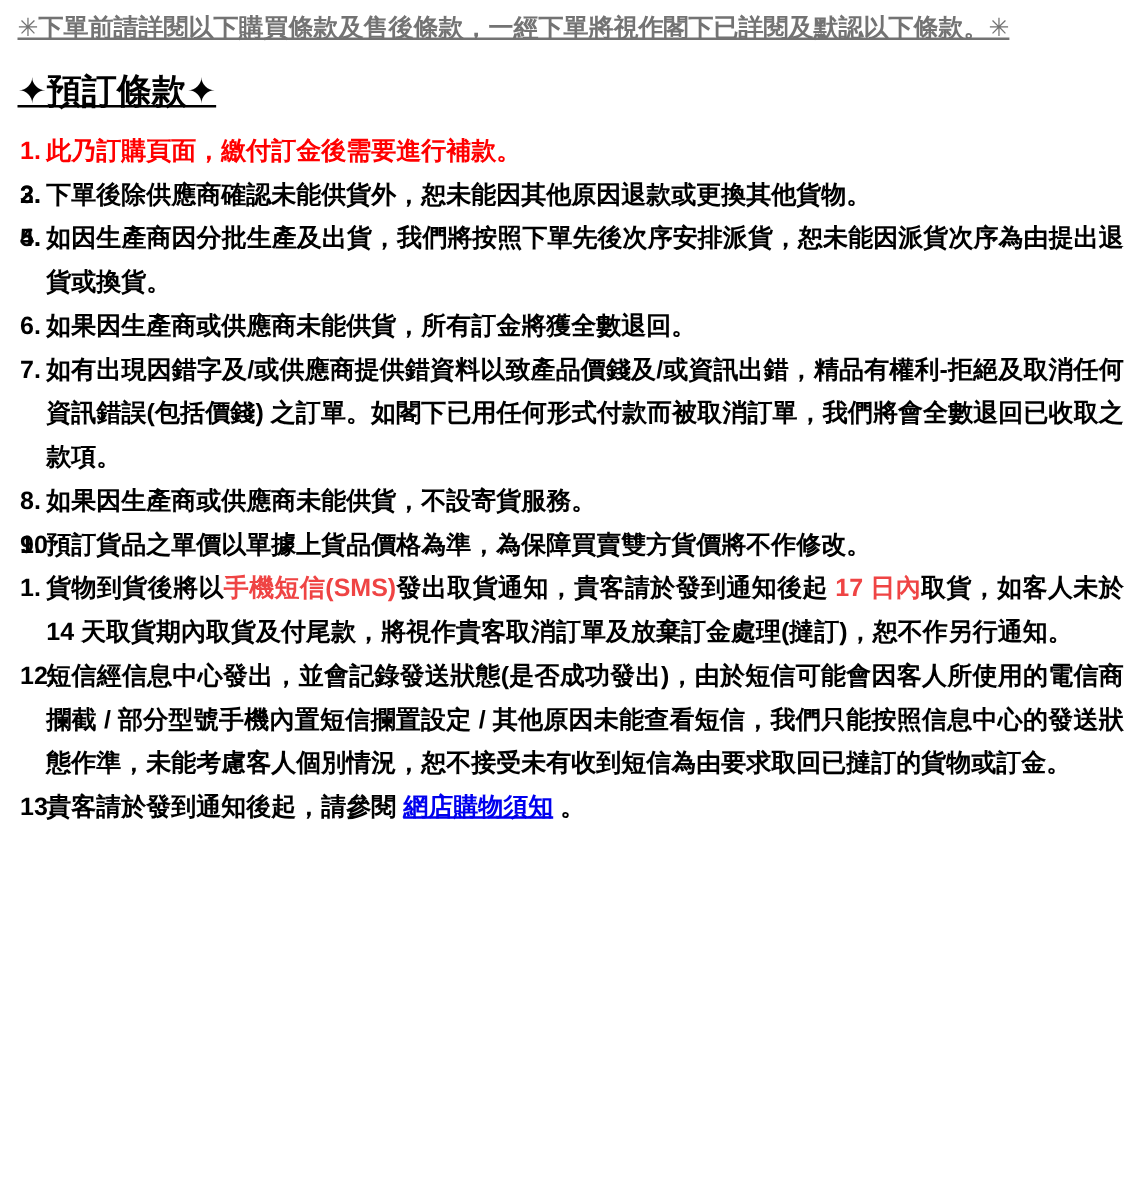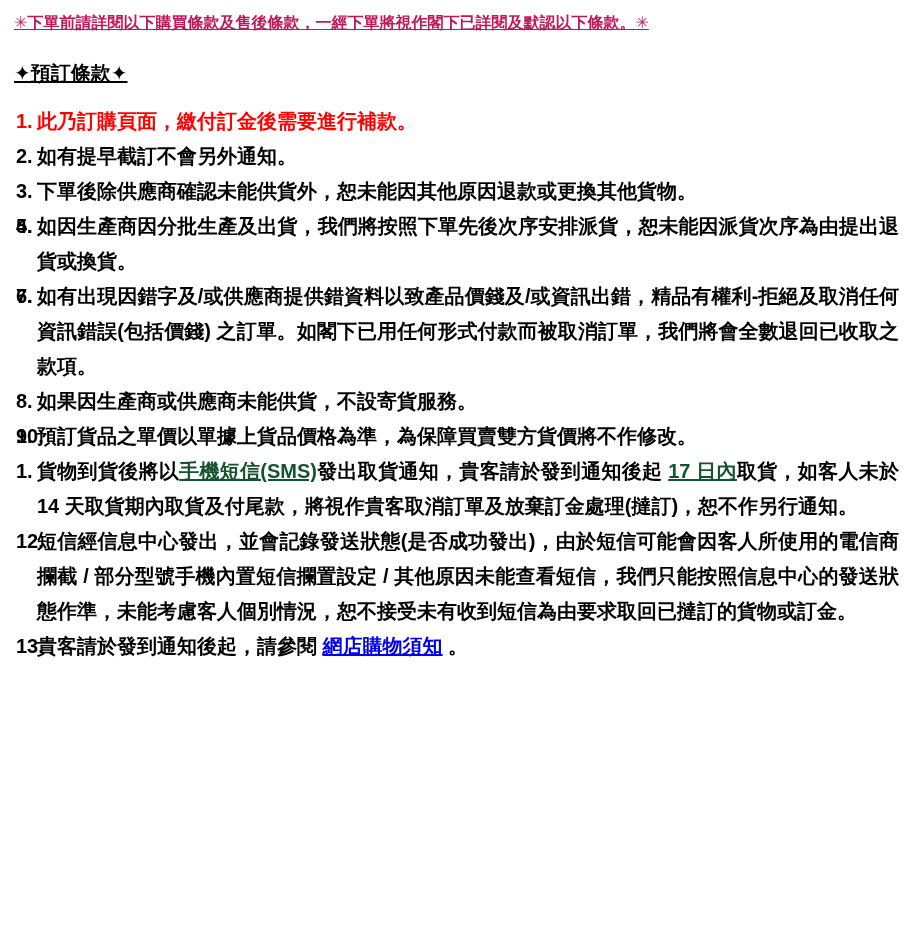--- a/index.html
+++ b/index.html
@@ -13,29 +13,29 @@
     font-weight: bold;
     color: #000000;
     font-size: 20px;
   }
   .doc {
     padding: 6px 14px 0 14px;
   }
   .notice {
     margin: 0;
     line-height: 34px;
-    color: #be185d;
+    color: #737373;
     text-decoration: underline;
-    font-size: 16px;
+    font-size: 20px;
     font-weight: bold;
   }
   .section-title {
     margin: 16px 0 0 0;
     line-height: 34px;
-    font-size: 20px;
+    font-size: 28px;
     font-weight: bold;
     text-decoration: underline;
   }
   ol.terms-list {
     list-style: none;
     margin: 14px 0 0 0;
     padding: 0;
   }
   li.term {
     position: relative;
@@ -47,50 +47,49 @@
     position: absolute;
     left: 2px;
     top: 0;
     white-space: nowrap;
   }
   li.term.red-item,
   li.term.red-item .num {
     color: #FF0000;
   }
   .red-underline {
-    color: #14532d;
-    text-decoration: underline;
+    color: #ef4444;
   }
   a.link {
     color: #0000EE;
     cursor: pointer;
   }
 </style>
 </head>
 <body>
 
 <div class="doc">
 
   <p class="notice">✳下單前請詳閱以下購買條款及售後條款，一經下單將視作閣下已詳閱及默認以下條款。✳</p>
 
   <h2 class="section-title">✦預訂條款✦</h2>
 
   <ol class="terms-list">
 
     <li class="term red-item"><span class="num">1.</span><span class="txt">此乃訂購頁面，繳付訂金後需要進行補款。</span></li>
 
-    <li class="term"><span class="num">2.</span><span class="txt">如有提早截訂不會另外通知。</span></li>
+    <li class="term"><span class="num">2.</span></li>
 
     <li class="term"><span class="num">3.</span><span class="txt">下單後除供應商確認未能供貨外，恕未能因其他原因退款或更換其他貨物。</span></li>
 
     <li class="term"><span class="num">4.</span></li>
 
     <li class="term"><span class="num">5.</span><span class="txt">如因生產商因分批生產及出貨，我們將按照下單先後次序安排派貨，恕未能因派貨次序為由提出退貨或換貨。</span></li>
 
-    <li class="term"><span class="num">6.</span></li>
+    <li class="term"><span class="num">6.</span><span class="txt">如果因生產商或供應商未能供貨，所有訂金將獲全數退回。</span></li>
 
     <li class="term"><span class="num">7.</span><span class="txt">如有出現因錯字及/或供應商提供錯資料以致產品價錢及/或資訊出錯，精品有權利-拒絕及取消任何資訊錯誤(包括價錢) 之訂單。如閣下已用任何形式付款而被取消訂單，我們將會全數退回已收取之款項。</span></li>
 
     <li class="term"><span class="num">8.</span><span class="txt">如果因生產商或供應商未能供貨，不設寄貨服務。</span></li>
 
     <li class="term"><span class="num">9.</span></li>
 
     <li class="term"><span class="num">10.</span><span class="txt">預訂貨品之單價以單據上貨品價格為準，為保障買賣雙方貨價將不作修改。</span></li>
 
     <li class="term"><span class="num">1.</span><span class="txt"><span>貨物到貨後將以</span><span class="red-underline">手機短信(SMS)</span><span>發出取貨通知，貴客請於發到通知後起 </span><span class="red-underline">17 日內</span><span>取貨，如客人未於 14 天取貨期內取貨及付尾款，將視作貴客取消訂單及放棄訂金處理(撻訂)，恕不作另行通知。</span></span></li>

